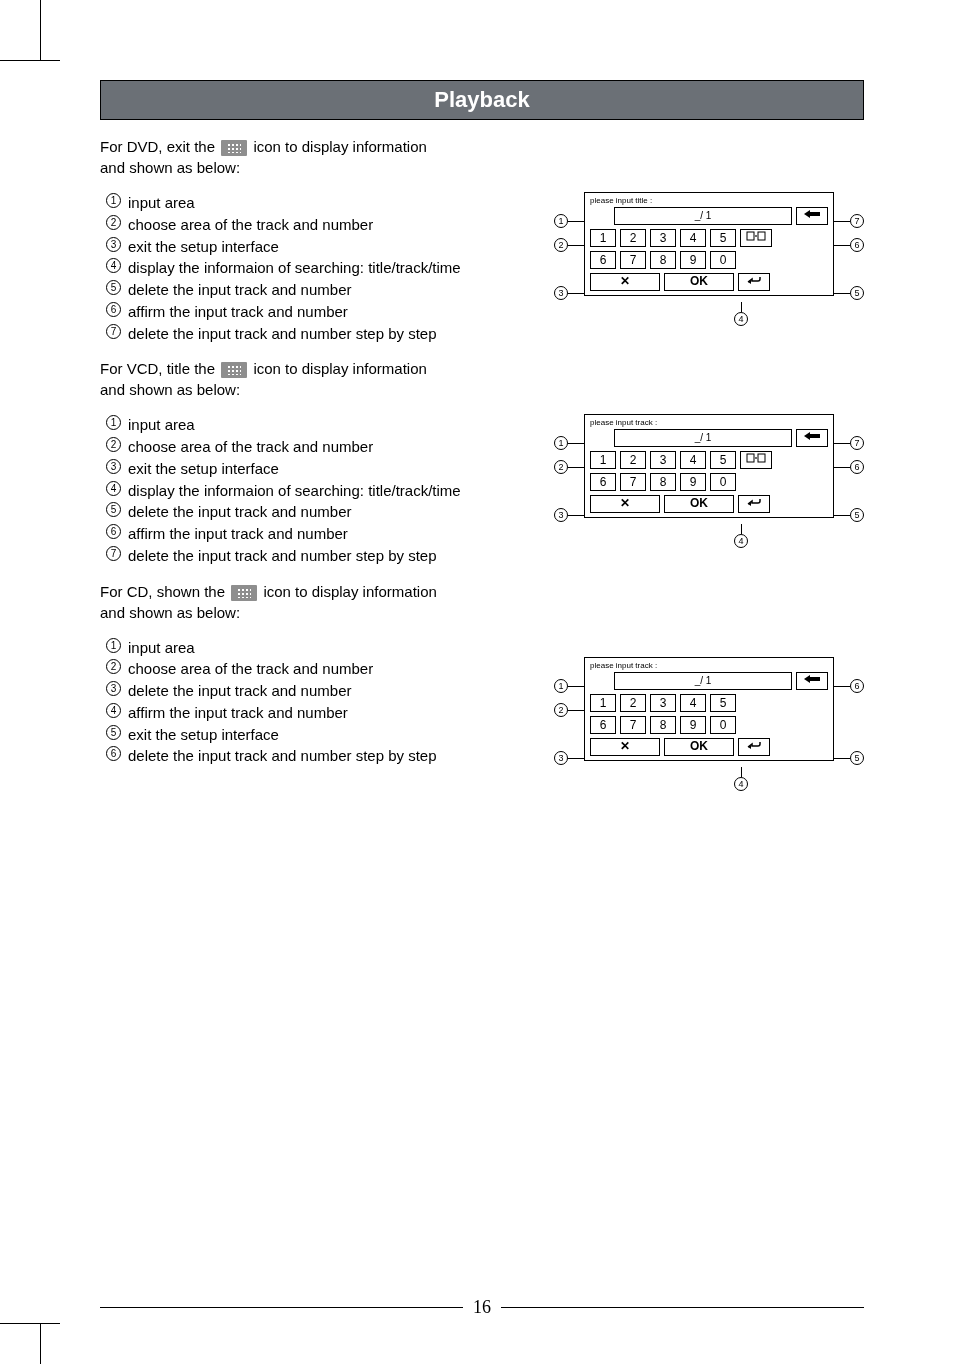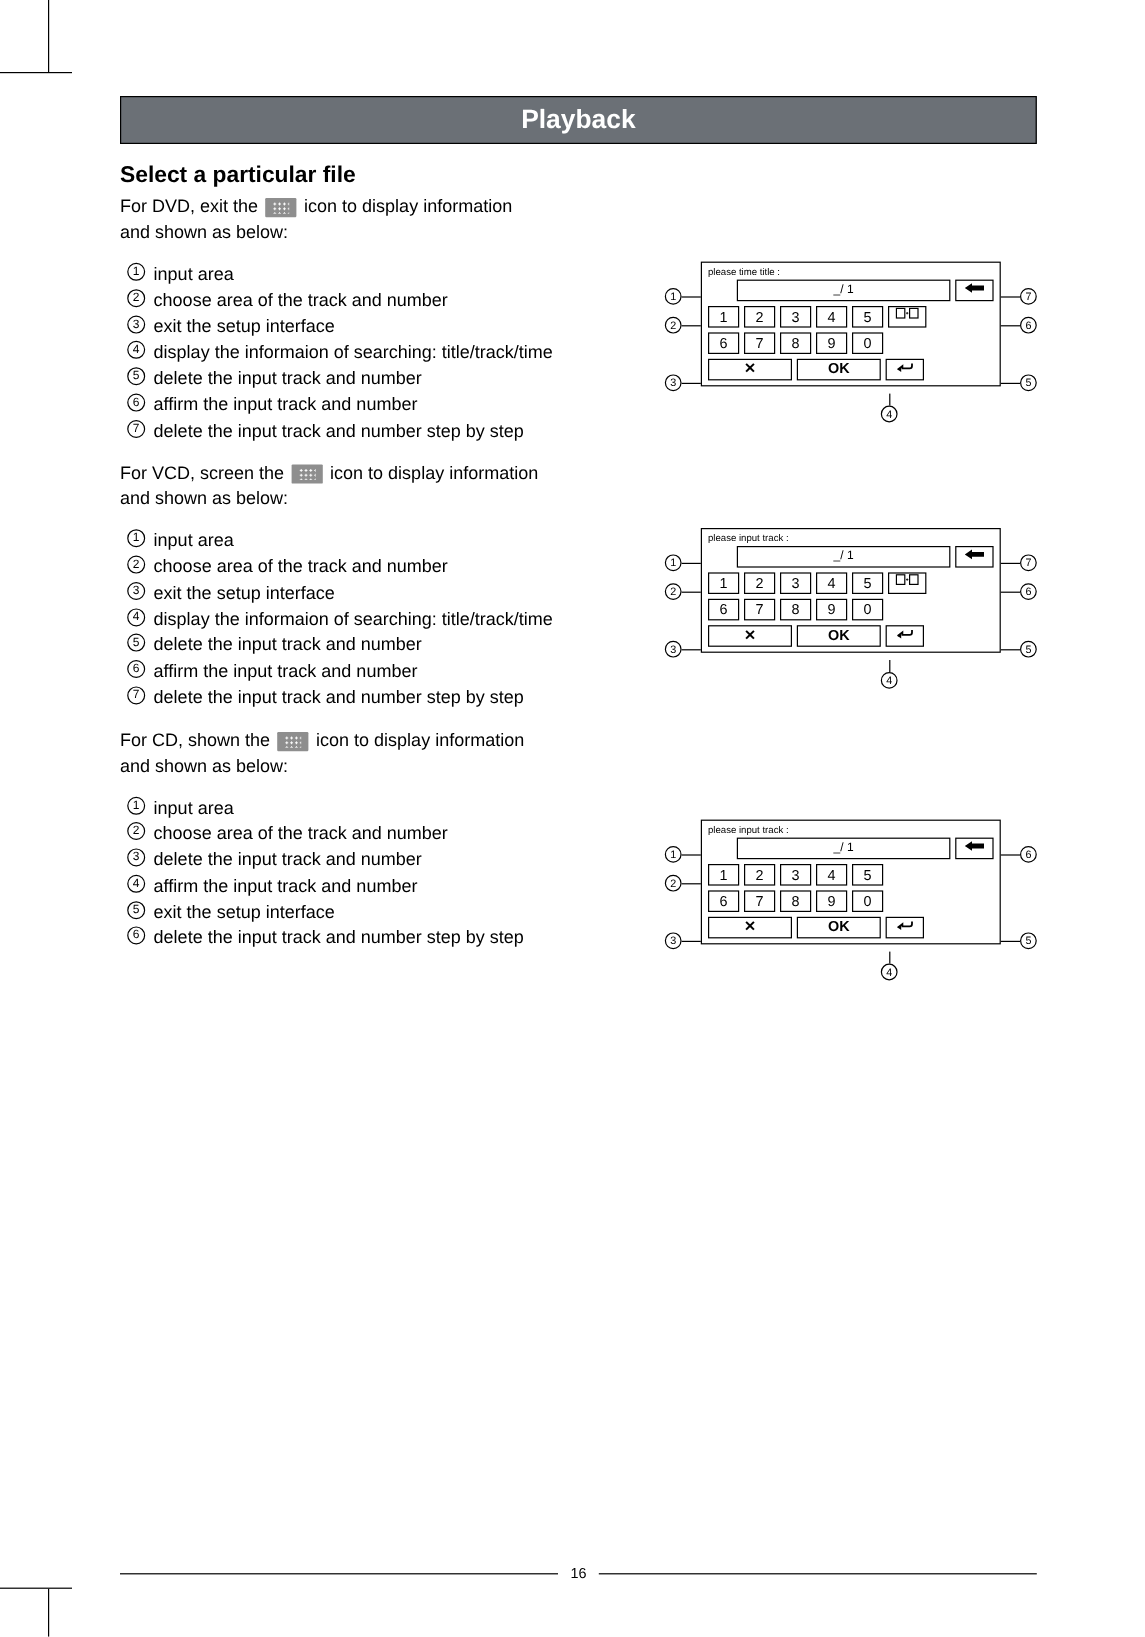--- a/index.html
+++ b/index.html
@@ -215,36 +215,36 @@
     display: flex;
     align-items: center;
     gap: 10px;
   }
   .page-footer .line {
     flex: 1;
     height: 1px;
     background: #000;
   }
   .page-num {
-    font-size: 12px;
+    font-size: 18px;
+    font-family: Liberation Serif, serif;
   }
 </style>
 </head>
 <body>
 
 <div class="corner-line-v"></div>
 <div class="corner-line-h"></div>
 <div class="corner-bl-v"></div>
 <div class="corner-bl-h"></div>
 
 <div class="page">
 
   <div class="title-bar">Playback</div>
 
-  <div class="subtitle">Select a particular file</div>
 
   <div class="body-text">
     <span>For DVD, exit the</span>
     <span class="inline-icon"></span>
     <span>icon to display information</span><br>
     <span>and shown as below:</span>
   </div>
 
   <div class="list-section">
     <div class="list-block">
@@ -253,21 +253,21 @@
         <li><span class="num">2</span><span>choose area of the track and number</span></li>
         <li><span class="num">3</span><span>exit the setup interface</span></li>
         <li><span class="num">4</span><span>display the informaion of searching: title/track/time</span></li>
         <li><span class="num">5</span><span>delete the input track and number</span></li>
         <li><span class="num">6</span><span>affirm the input track and number</span></li>
         <li><span class="num">7</span><span>delete the input track and number step by step</span></li>
       </ol>
     </div>
     <div class="diagram">
       <div class="dvd-panel">
-        <div class="panel-title-row">please  time  title :</div>
+        <div class="panel-title-row">please  input  title :</div>
         <div class="input-row">
           <div class="input-field">_/ 1</div>
           <div class="btn-square">
             <svg width="20" height="12" viewBox="0 0 20 12">
                 <path d="M2 6 L8 2 L8 4 L18 4 L18 8 L8 8 L8 10 Z" fill="#000"></path>
               </svg>
           </div>
         </div>
         <div class="keypad-row">
           <div class="key">1</div>
@@ -314,21 +314,21 @@
       <div class="dia-label" style="right:0;top:94px;">5</div>
       <div class="dia-line" style="right:14px;top:101px;width:16px;"></div>
       <div class="dia-label" style="right:0;top:46px;">6</div>
       <div class="dia-line" style="right:14px;top:53px;width:16px;"></div>
       <div class="dia-label" style="right:0;top:22px;">7</div>
       <div class="dia-line" style="right:14px;top:29px;width:16px;"></div>
     </div>
   </div>
 
   <div class="body-text">
-    <span>For VCD, screen the</span>
+    <span>For VCD, title the</span>
     <span class="inline-icon"></span>
     <span>icon to display information</span><br>
     <span>and shown as below:</span>
   </div>
 
   <div class="list-section">
     <div class="list-block">
       <ol class="circled">
         <li><span class="num">1</span><span>input area</span></li>
         <li><span class="num">2</span><span>choose area of the track and number</span></li>

